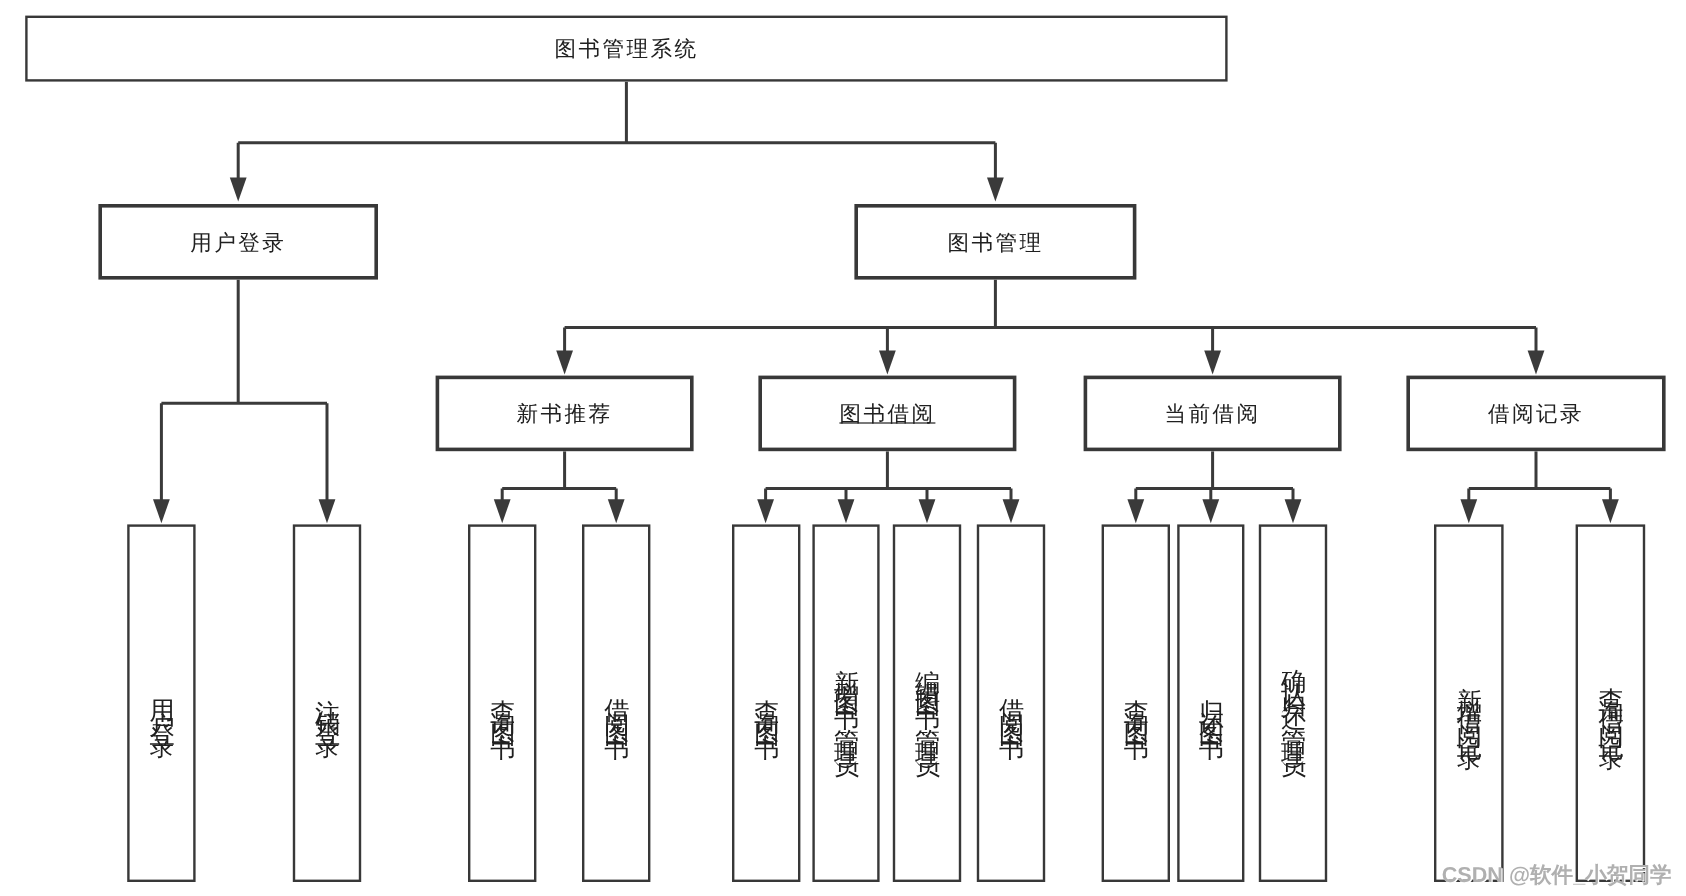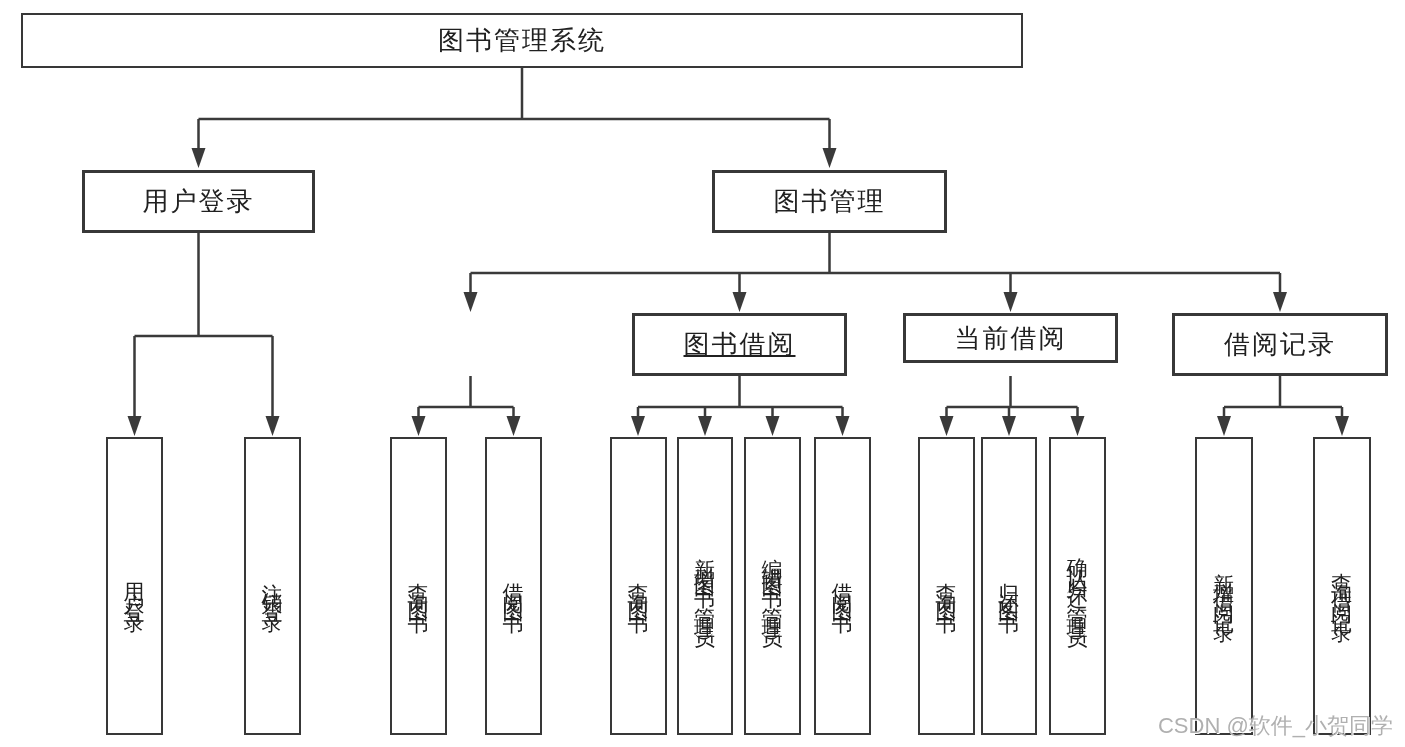--- a/index.html
+++ b/index.html
@@ -26,21 +26,21 @@
     stroke: none;
   }
   .node {
     position: absolute;
     box-sizing: border-box;
     background: #ffffff;
     border: 3px solid #383838;
     display: flex;
     align-items: center;
     justify-content: center;
-    font-size: 26px;
+    font-size: 18px;
     color: #202020;
     letter-spacing: 2px;
     white-space: nowrap;
   }
   .node.root { border-width: 2.5px; }
   .leaf {
     position: absolute;
     box-sizing: border-box;
     background: #ffffff;
     border: 2.5px solid #383838;
@@ -57,24 +57,25 @@
     font-size: 21px;
     line-height: 1.1;
     letter-spacing: 10px;
     color: #202020;
     white-space: nowrap;
   }
   #watermark {
     position: absolute;
     right: 12px;
     bottom: 6px;
-    font-size: 22px;
+    font-size: 18px;
     color: #b0b0b0;
     text-shadow: 1px 1px 0 #ffffff;
     white-space: nowrap;
+    font-weight: bold;
   }
 </style>
 </head>
 <body>
 
 <div id="canvas">
 
   <svg id="connector-layer" viewBox="0 0 1405 747" xmlns="http://www.w3.org/2000/svg">
 
     <g>
@@ -123,22 +124,23 @@
       <polygon points="1217,416 1231,416 1224,436"></polygon>
       <polygon points="1335,416 1349,416 1342,436"></polygon>
     </g>
   </svg>
 
   <div class="node root" style="left:21px; top:13px; width:1002px; height:55px;">图书管理系统</div>
 
   <div class="node" style="left:82px; top:170px; width:233px; height:63px;">用户登录</div>
   <div class="node" style="left:712px; top:170px; width:235px; height:63px;text-align:center;">图书管理</div>
 
+  <div class="node" style="left:363px; top:313px; width:215px; height:63px;">新书推荐</div>
   <div class="node" style="left:632px; top:313px; width:215px; height:63px;text-decoration:underline;">图书借阅</div>
-  <div class="node" style="left:903px; top:313px; width:215px; height:50px;">当前借阅</div>
+  <div class="node" style="left:903px; top:313px; width:215px; height:63px;">当前借阅</div>
   <div class="node" style="left:1172px; top:313px; width:216px; height:63px;">借阅记录</div>
 
   <div class="leaf" style="left:106px;">
     <span>用户登录</span>
   </div>
   <div class="leaf" style="left:244px;">
     <span>注销登录</span>
   </div>
 
   <div class="leaf" style="left:390px;">

